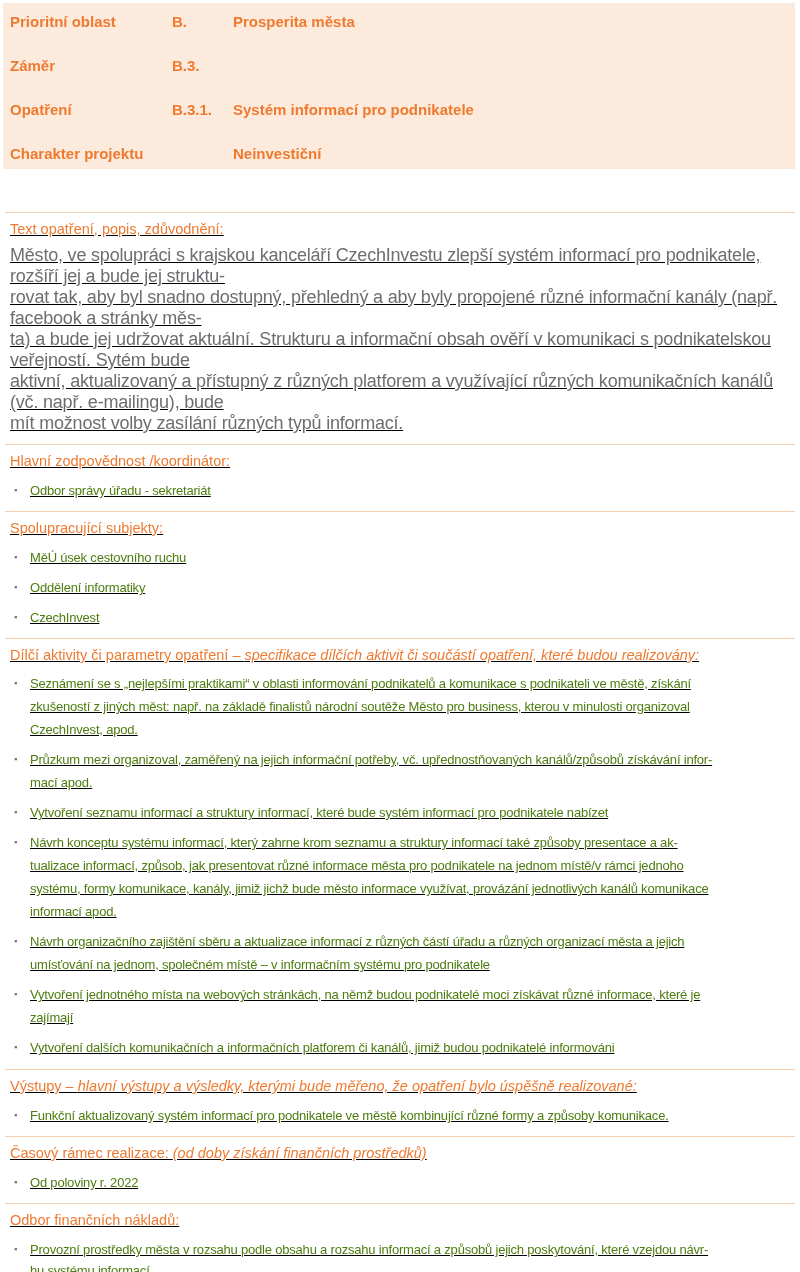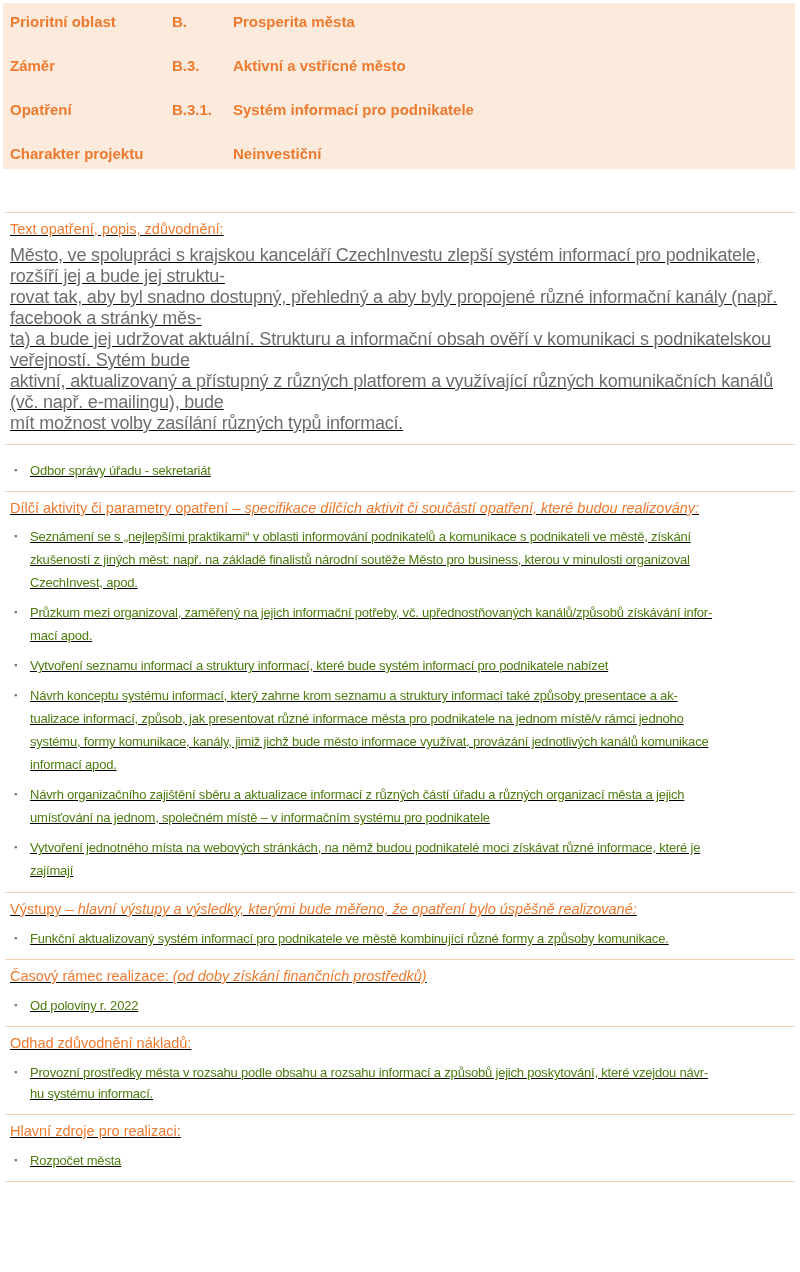--- a/index.html
+++ b/index.html
@@ -88,21 +88,20 @@
 
   <div class="header-box">
     <div class="hrow">
       <div class="hcell">Prioritní oblast</div>
       <div class="hcell">B.</div>
       <div class="hcell">Prosperita města</div>
     </div>
     <div class="hrow">
       <div class="hcell">Záměr</div>
       <div class="hcell">B.3.</div>
-      <div class="hcell">Aktivní a vstřícné město</div>
     </div>
     <div class="hrow">
       <div class="hcell">Opatření</div>
       <div class="hcell">B.3.1.</div>
       <div class="hcell">Systém informací pro podnikatele</div>
     </div>
     <div class="hrow">
       <div class="hcell">Charakter projektu</div>
       <div class="hcell"></div>
       <div class="hcell">Neinvestiční</div>
@@ -116,45 +115,59 @@
         <span>Text opatření, popis, zdůvodnění:</span>
       </div>
       <div class="sec-paragraph">Město, ve spolupráci s krajskou kanceláří CzechInvestu zlepší systém informací pro podnikatele, rozšíří jej a bude jej struktu-
 rovat tak, aby byl snadno dostupný, přehledný a aby byly propojené různé informační kanály (např. facebook a stránky měs-
 ta) a bude jej udržovat aktuální. Strukturu a informační obsah ověří v komunikaci s podnikatelskou veřejností. Sytém bude
 aktivní, aktualizovaný a přístupný z různých platforem a využívající různých komunikačních kanálů (vč. např. e-mailingu), bude
 mít možnost volby zasílání různých typů informací.</div>
     </div>
 
     <div class="section">
+      <div class="sec-heading">
+        <span>Hlavní zodpovědnost /koordinátor:</span>
+      </div>
       <ul class="bullets">
         <li>Odbor správy úřadu - sekretariát</li>
       </ul>
     </div>
 
+    <div class="section">
+      <div class="sec-heading">
+        <span>Spolupracující subjekty:</span>
+      </div>
+      <ul class="bullets">
+        <li>MěÚ úsek cestovního ruchu</li>
+        <li>Oddělení informatiky</li>
+        <li>CzechInvest</li>
+      </ul>
+    </div>
 
     <div class="section tight">
       <div class="sec-heading">
         <span>Dílčí aktivity či parametry opatření – </span><span class="it">specifikace dílčích aktivit či součástí opatření, které budou realizovány:</span>
       </div>
       <ul class="bullets">
         <li>Seznámení se s „nejlepšími praktikami“ v oblasti informování podnikatelů a komunikace s podnikateli ve městě, získání
 zkušeností z jiných měst: např. na základě finalistů národní soutěže Město pro business, kterou v minulosti organizoval
 CzechInvest, apod.</li>
         <li>Průzkum mezi organizoval, zaměřený na jejich informační potřeby, vč. upřednostňovaných kanálů/způsobů získávání infor-
 mací apod.</li>
         <li>Vytvoření seznamu informací a struktury informací, které bude systém informací pro podnikatele nabízet</li>
         <li>Návrh konceptu systému informací, který zahrne krom seznamu a struktury informací také způsoby presentace a ak-
 tualizace informací, způsob, jak presentovat různé informace města pro podnikatele na jednom místě/v rámci jednoho
 systému, formy komunikace, kanály, jimiž jichž bude město informace využívat, provázání jednotlivých kanálů komunikace
 informací apod.</li>
         <li>Návrh organizačního zajištění sběru a aktualizace informací z různých částí úřadu a různých organizací města a jejich
 umísťování na jednom, společném místě – v informačním systému pro podnikatele</li>
         <li>Vytvoření jednotného místa na webových stránkách, na němž budou podnikatelé moci získávat různé informace, které je
 zajímají</li>
+        <li>Vytvoření dalších komunikačních a informačních platforem či kanálů, jimiž budou podnikatelé informováni</li>
       </ul>
     </div>
 
     <div class="section">
       <div class="sec-heading">
         <span>Výstupy – </span><span class="it">hlavní výstupy a výsledky, kterými bude měřeno, že opatření bylo úspěšně realizované:</span>
       </div>
       <ul class="bullets">
         <li>Funkční aktualizovaný systém informací pro podnikatele ve městě kombinující různé formy a způsoby komunikace.</li>
       </ul>
@@ -164,21 +177,21 @@
       <div class="sec-heading">
         <span>Časový rámec realizace: </span><span class="it">(od doby získání finančních prostředků)</span>
       </div>
       <ul class="bullets">
         <li>Od poloviny r. 2022</li>
       </ul>
     </div>
 
     <div class="section">
       <div class="sec-heading">
-        <span>Odhad zdůvodnění nákladů:</span>
+        <span>Odbor finančních nákladů:</span>
       </div>
       <ul class="bullets">
         <li>Provozní prostředky města v rozsahu podle obsahu a rozsahu informací a způsobů jejich poskytování, které vzejdou návr-
 hu systému informací.</li>
       </ul>
     </div>
 
     <div class="section">
       <div class="sec-heading">
         <span>Hlavní zdroje pro realizaci:</span>

